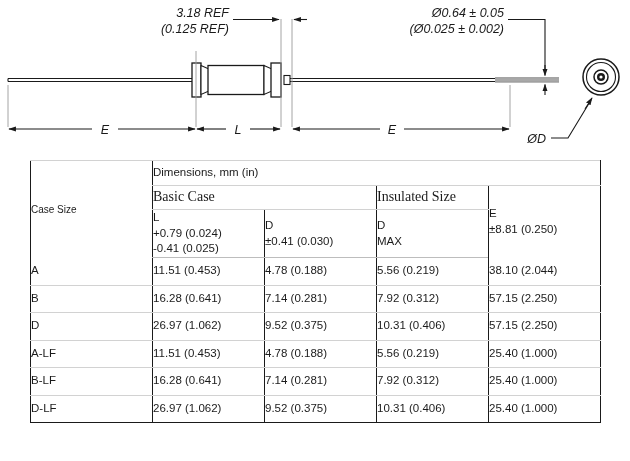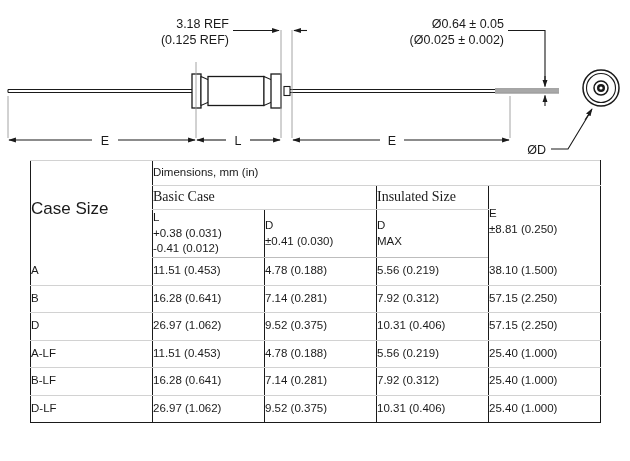--- a/index.html
+++ b/index.html
@@ -12,23 +12,24 @@
     height: 461px;
     position: relative;
     font-family: "Liberation Sans", sans-serif;
     color: #1a1a1a;
     overflow: hidden;
   }
 
   
   #drawing {
     position: absolute;
-    left: 0; top: 12px;
+    left: 0; top: 1px;
     width: 528px;
     height: 155px;
+    font-style: italic;
   }
   #drawing svg { display: block; }
 
   
   #table-wrap {
     position: absolute;
     left: 30px;
     top: 160px;
     width: 570px;
   }
@@ -50,21 +51,21 @@
   
   .hb  { border-bottom: 1.2px solid #d2d2d2; }
   .ht  { border-top: 1.2px solid #d2d2d2; }
   .hb-dark { border-bottom: 1.2px solid #bdbdbd; }
 
   .hdr-span      { height: 24px; font-size: 11.5px; }
   .hdr-group     { height: 23px; font-size: 14px; font-family: Liberation Serif, serif; }
   .hdr-sub       { height: 47px; font-size: 11.5px; }
   .data-row td   { height: 26.5px; }
 
-  .casesize-cell { font-size: 17px; }
+  .casesize-cell { font-size: 10px; }
   .nowrap { white-space: nowrap; }
   .ln { display: block; }
 </style>
 </head>
 <body>
 
 <div id="drawing">
   <svg width="630" height="155" viewBox="0 0 630 155">
     <defs>
       <marker id="arrA" viewBox="0 0 10 10" refX="9" refY="5" markerWidth="7" markerHeight="7" orient="auto-start-reverse">
@@ -182,41 +183,41 @@
         <td class="vl hb hdr-group">Insulated Size</td>
         <td class="vl vr hdr-sub" rowspan="2">
           <span class="ln">E</span>
           <span class="ln nowrap">±8.81 (0.250)</span>
         </td>
       </tr>
 
       <tr>
         <td class="vl hb-dark hdr-sub">
           <span class="ln">L</span>
-          <span class="ln nowrap">+0.38 (0.031)</span>
-          <span class="ln nowrap">-0.41 (0.012)</span>
+          <span class="ln nowrap">+0.79 (0.024)</span>
+          <span class="ln nowrap">-0.41 (0.025)</span>
         </td>
         <td class="vl hb-dark hdr-sub">
           <span class="ln">D</span>
           <span class="ln nowrap">±0.41 (0.030)</span>
         </td>
         <td class="vl hb-dark hdr-sub">
           <span class="ln">D</span>
           <span class="ln">MAX</span>
         </td>
       </tr>
     </tbody>
 
     <tbody id="rows-body">
         <tr class="data-row">
           <td class="vl hb">A</td>
           <td class="vl hb">11.51 (0.453)</td>
           <td class="vl hb">4.78 (0.188)</td>
           <td class="vl hb">5.56 (0.219)</td>
-          <td class="vl hb vr">38.10 (1.500)</td>
+          <td class="vl hb vr">38.10 (2.044)</td>
         </tr>
         <tr class="data-row">
           <td class="vl hb">B</td>
           <td class="vl hb">16.28 (0.641)</td>
           <td class="vl hb">7.14 (0.281)</td>
           <td class="vl hb">7.92 (0.312)</td>
           <td class="vl hb vr">57.15 (2.250)</td>
         </tr>
         <tr class="data-row">
           <td class="vl hb">D</td>

